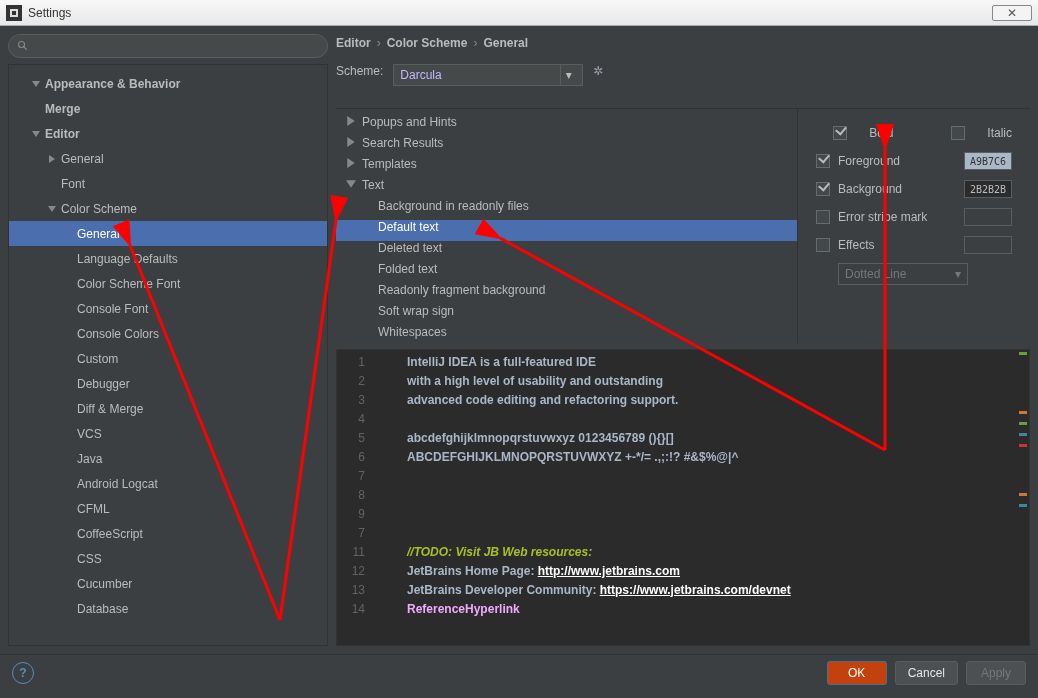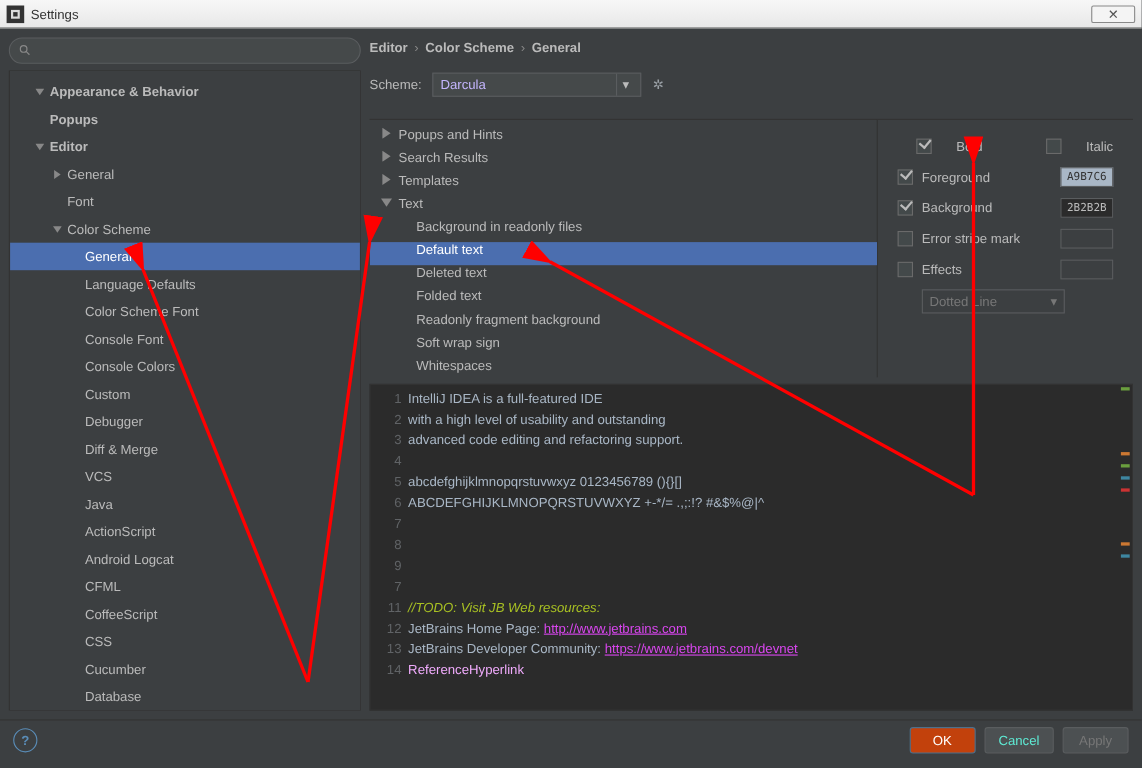--- a/index.html
+++ b/index.html
@@ -27,21 +27,21 @@
 .tree-item .arrow svg { width: 8px; height: 8px; }
 .ind-0 { padding-left: 22px; }
 .ind-1 { padding-left: 38px; }
 .ind-2 { padding-left: 54px; }
 .sp { width:14px; display:inline-block; }
 
 
 .right { flex: 1; display: flex; flex-direction: column; }
 .breadcrumb { height: 24px; display: flex; align-items: center; gap: 6px; font-weight: bold; color: #bbbbbb; padding-bottom:6px; }
 .breadcrumb .sep { color: #888; font-weight: normal; }
-.scheme-row { height: 26px; display: flex; align-items: center; gap: 10px; margin-top: 6px; margin-bottom:18px;}
+.scheme-row { height: 26px; display: flex; gap: 10px; margin-top: 6px; margin-bottom:18px;}
 .scheme-row label { color: #bbb; }
 .combo { width: 190px; height: 22px; background: #45494a; border: 1px solid #5a5d5f; display: flex; align-items: center; padding: 0 6px; }
 .combo .val { color: #c4b5fd; }
 .combo .dd { margin-left: auto; width: 16px; border-left:1px solid #5a5d5f; height:100%; display:flex; align-items:center; justify-content:center;}
 .gear { color: #9aa0a6; }
 
 
 .mid { display: flex; height: 235px; border-top: 1px solid #323232; }
 .catlist { width: 462px; border-right: 1px solid #323232; overflow-y: auto; padding-top:6px; }
 .cat-item { height: 21px; display: flex; padding-left: 10px; cursor: pointer; }
@@ -57,32 +57,32 @@
 .swatch { width: 48px; height: 18px; border: 1px solid #5a5d5f; font-size: 10px; display:flex; align-items:center; justify-content:center; color:#bbb; background:#5a5d5f; font-family: monospace; margin-left:auto;}
 .swatch.empty { background:#3c3f41;}
 .disabled { color: #777; }
 .effects-combo { width: 130px; height: 22px; border:1px solid #5a5d5f; display:flex; align-items:center; padding:0 6px; margin-left:22px; margin-top:4px;}
 
 
 .preview { flex: 1; background: #2b2b2b; border: 1px solid #323232; margin-top: 6px; overflow: hidden; font-family: "Consolas", monospace; font-size: 13px; position:relative;}
 .preview-inner { padding-top:2px;}
 .code-line { display: flex; height: 19px; align-items:center;}
 .lineno { width: 34px; text-align: right; color: #606366; padding-right: 6px; flex-shrink:0;}
-.code { color: #a9b7c6; font-weight:normal;}
+.code { color: #a9b7c6; font-weight:bold;margin-left:36px;}
 .code .todo { color: #a8c023; font-style: italic; }
-.code .link { color: #d946ef; text-decoration: underline; }
+.code .link { color: #ffffff; text-decoration: underline; }
 .code .ref { color:#f0abfc;}
 .gutter-marks { position:absolute; right:2px; top:2px; width:8px;}
 .gutter-marks span{ display:block; width:8px; height:3px; margin-bottom:8px;}
 
 
 .footer { height: 36px; border-top: 1px solid #323232; display: flex; align-items: center; padding: 0 12px; }
 .help { width: 22px; height: 22px; border-radius: 50%; border: 1px solid #5a8db8; color: #5a8db8; display:flex; align-items:center; justify-content:center; font-weight:bold;}
 .buttons { margin-left: auto; display: flex; gap: 8px; }
-.btn { min-width: 60px; height: 24px; padding: 0 12px; border: 1px solid #5a5d5f; background: #4c5052; color: #5eead4; display:flex; align-items:center; justify-content:center; cursor:pointer; border-radius:3px;}
+.btn { min-width: 60px; height: 24px; padding: 0 12px; border: 1px solid #5a5d5f; background: #4c5052; color: #e5e5e5; display:flex; align-items:center; justify-content:center; cursor:pointer; border-radius:3px;}
 .btn.primary { background: #c2410c; border-color: #4c708c; color:#fff;}
 .btn.disabled { color: #777; }
 
 
 .overlay { position:absolute; left:0; top:0; width:1038px; height:698px; pointer-events:none; }
 
 ::-webkit-scrollbar{width:10px;background:#3c3f41;}
 ::-webkit-scrollbar-thumb{background:#5a5d5f;}
 </style>
 </head>
@@ -113,21 +113,21 @@
             <svg viewBox="0 0 8 8">
               <path d="M0,1 L8,1 L4,7 z" fill="#888"></path>
             </svg>
           </span>
           <span>Appearance &amp; Behavior</span>
         </div>
         <div class="tree-item ind-0 bold">
           <span class="arrow">
             <span class="sp"></span>
           </span>
-          <span>Popups</span>
+          <span>Merge</span>
         </div>
         <div class="tree-item ind-0 bold">
           <span class="arrow">
             <svg viewBox="0 0 8 8">
               <path d="M0,1 L8,1 L4,7 z" fill="#888"></path>
             </svg>
           </span>
           <span>Editor</span>
         </div>
         <div class="tree-item ind-1">
@@ -204,26 +204,20 @@
           <span class="arrow">
             <span class="sp"></span>
           </span>
           <span>VCS</span>
         </div>
         <div class="tree-item ind-2">
           <span class="arrow">
             <span class="sp"></span>
           </span>
           <span>Java</span>
-        </div>
-        <div class="tree-item ind-2">
-          <span class="arrow">
-            <span class="sp"></span>
-          </span>
-          <span>ActionScript</span>
         </div>
         <div class="tree-item ind-2">
           <span class="arrow">
             <span class="sp"></span>
           </span>
           <span>Android Logcat</span>
         </div>
         <div class="tree-item ind-2">
           <span class="arrow">
             <span class="sp"></span>

